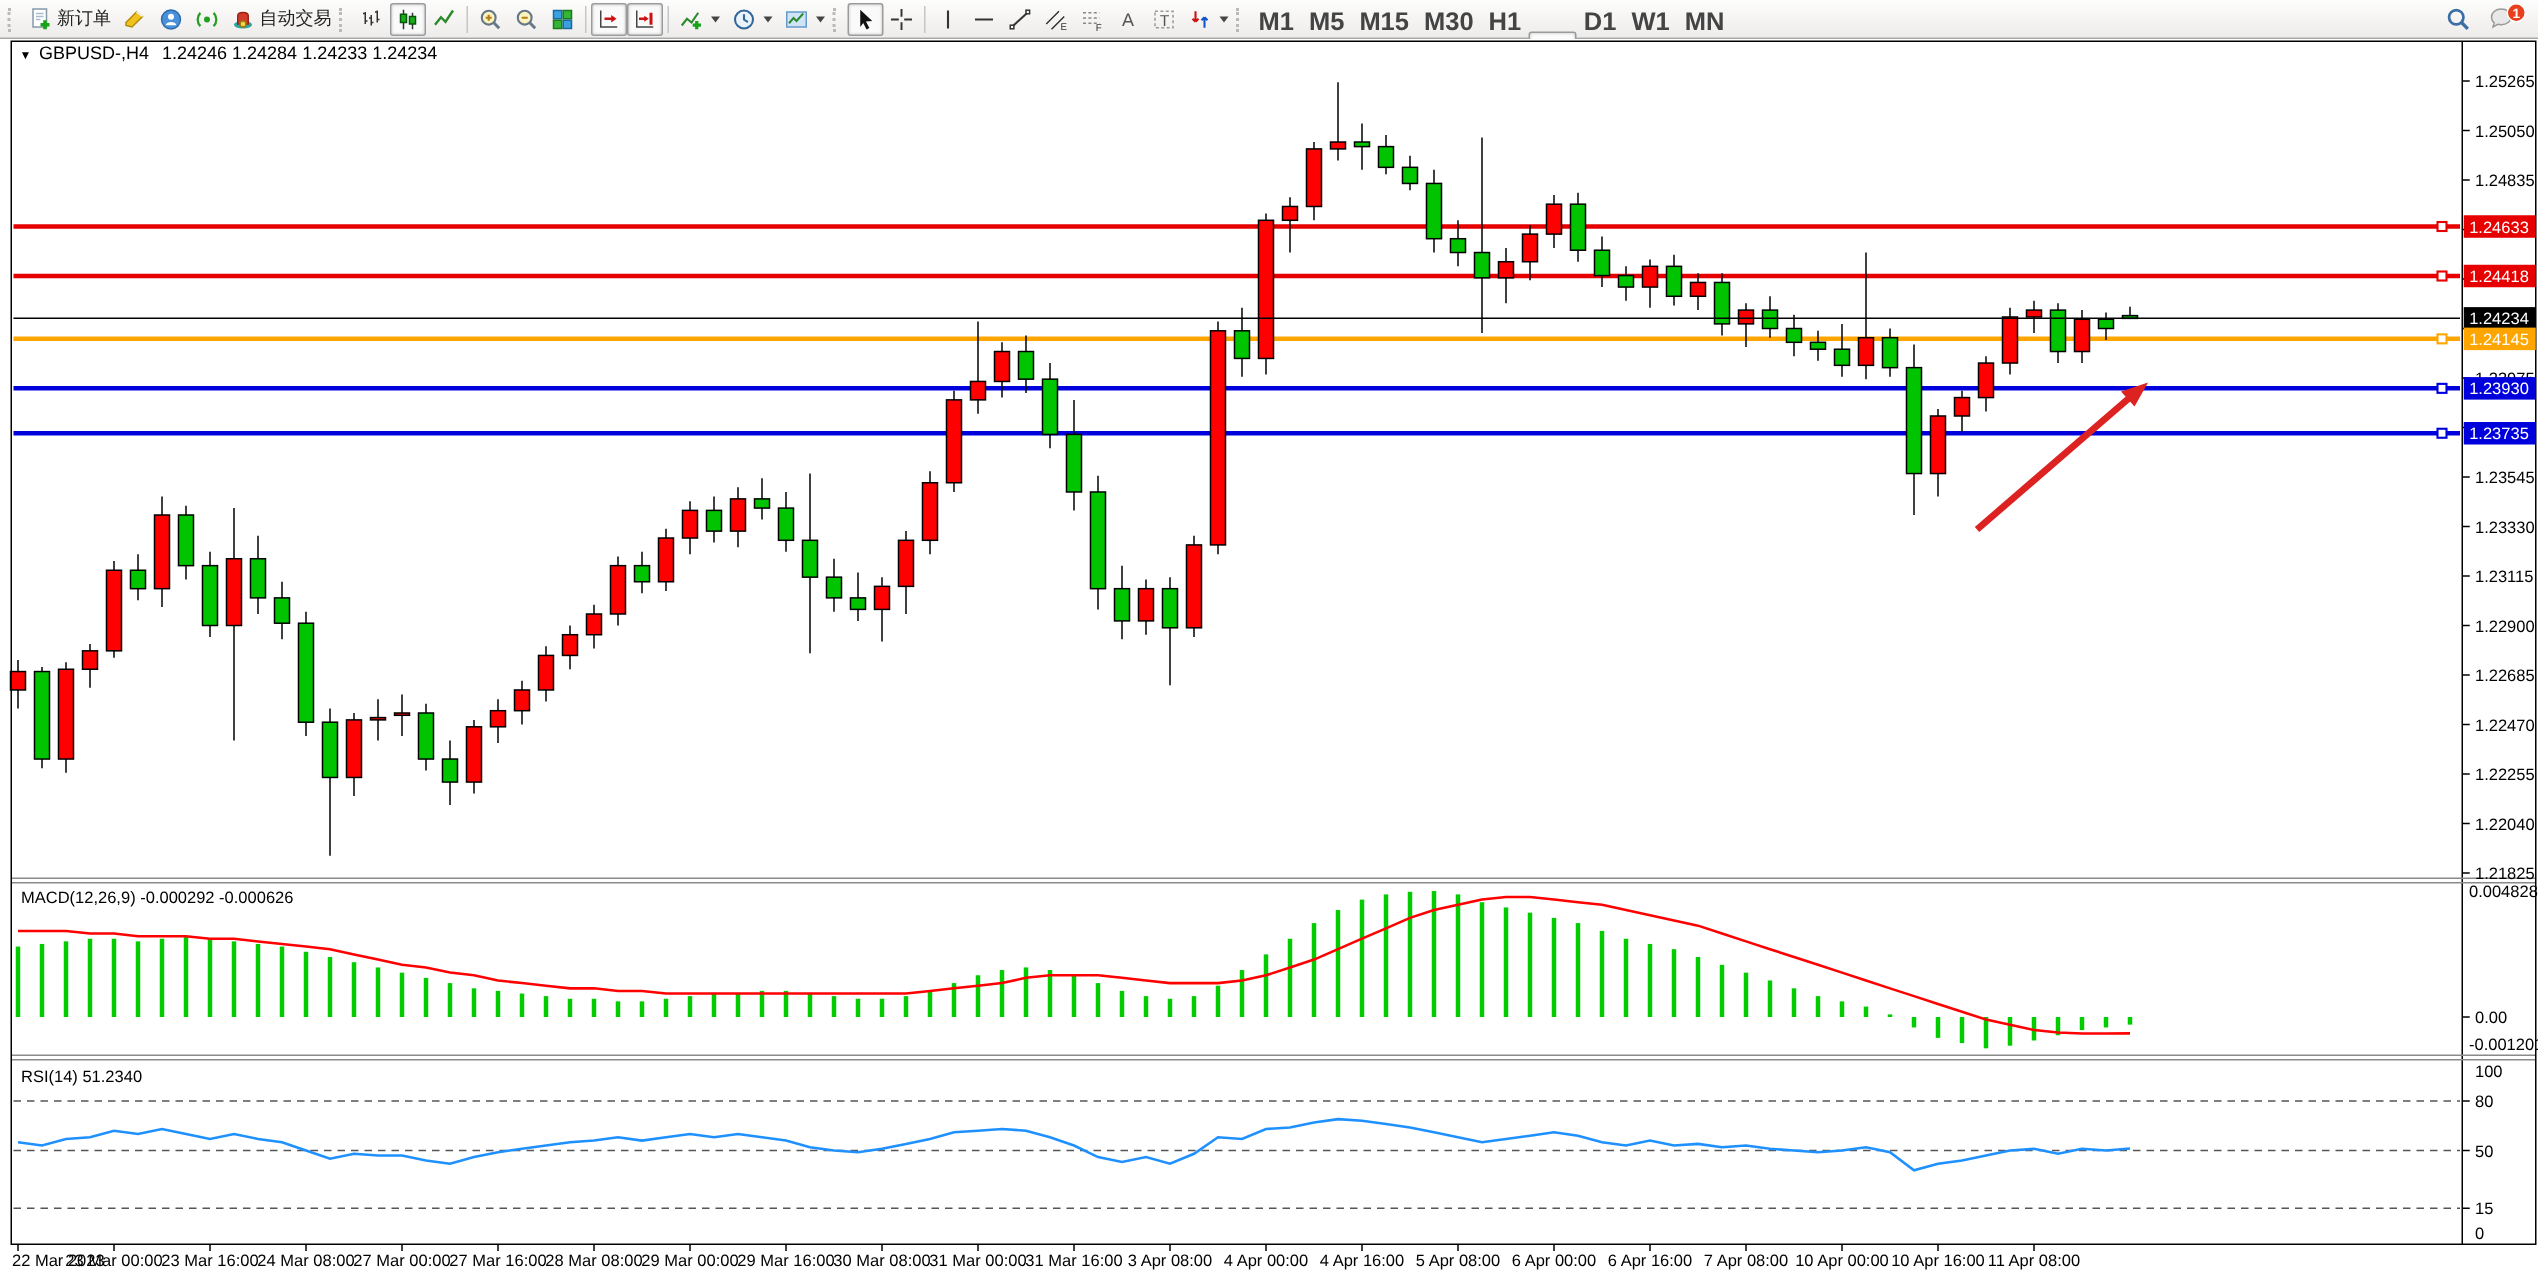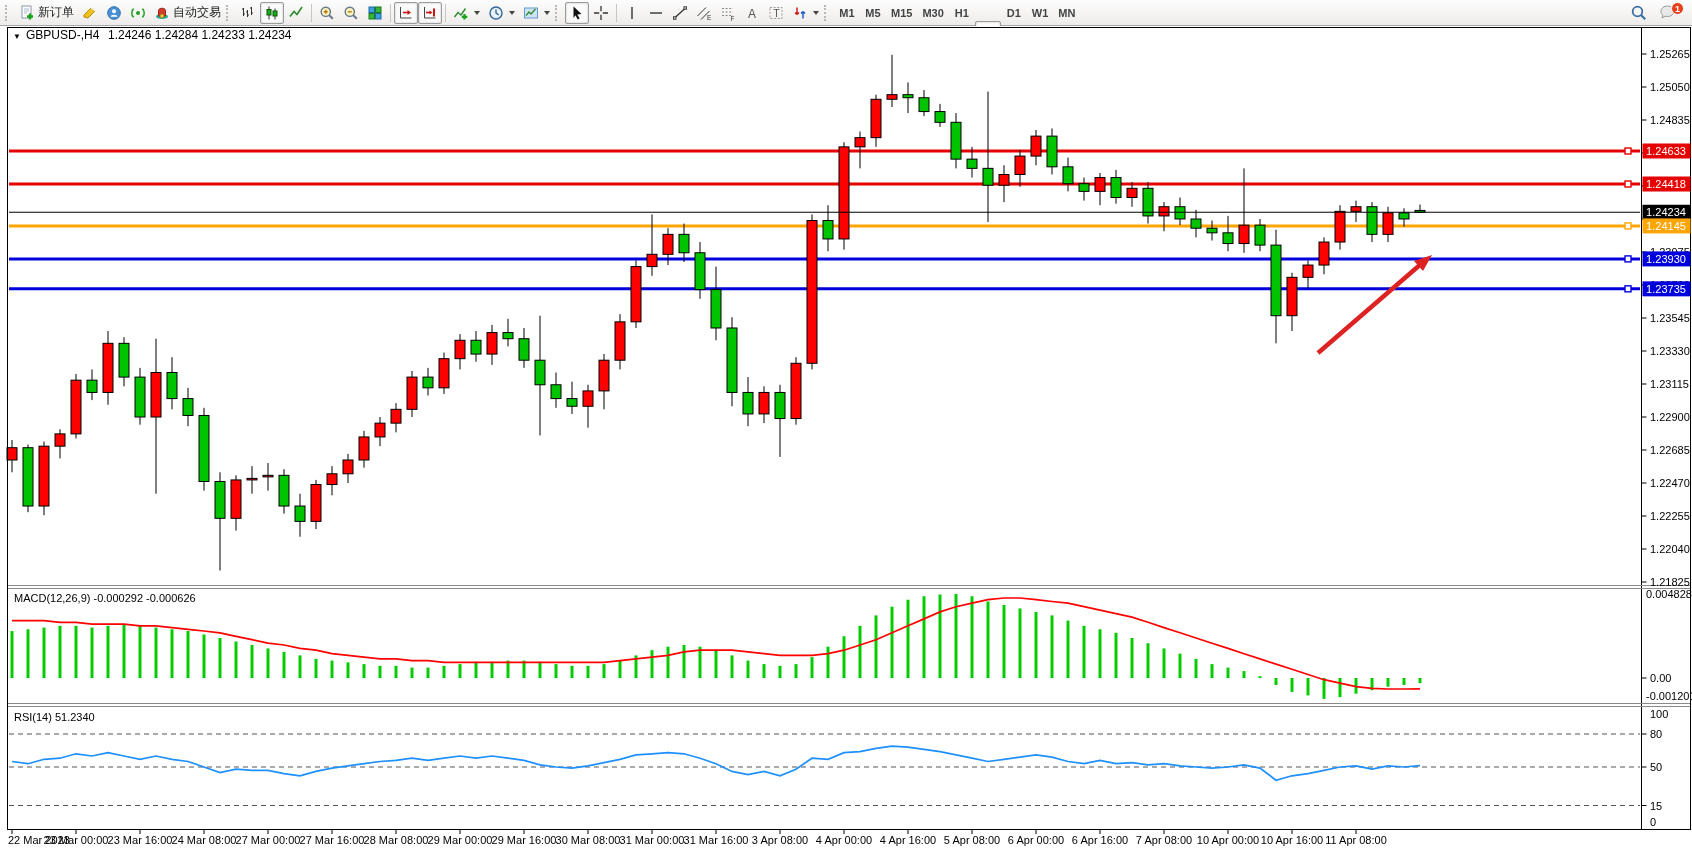--- a/index.html
+++ b/index.html
@@ -11,21 +11,21 @@
     display:flex;align-items:center;padding:0 4px;font-size:12px;color:#222;}
   .grip{width:5px;height:16px;border-left:2px dotted #b9b9b9;margin:0 3px 0 1px;}
   .sep{width:1px;height:18px;background:#c6c6c6;margin:0 3px;}
   .btn{display:flex;align-items:center;gap:3px;height:22px;padding:1px 3px;border:1px solid transparent;
        border-radius:2px;background:transparent;cursor:default;box-sizing:border-box;}
   .btn svg{display:block;}
   .btn.pressed{background:#fafafa;border-color:#9b9b9b;box-shadow:inset 0 0 2px #bbb;}
   .btn .lbl{white-space:nowrap;font-family:Liberation Serif, serif;}
   .dd{width:0;height:0;border-left:3px solid transparent;border-right:3px solid transparent;
       border-top:4px solid #444;margin-left:2px;}
-  .tf{height:20px;min-width:26px;padding:1px 4px;font-size:11px;font-weight:bold;color:#444;
+  .tf{height:20px;min-width:26px;padding:1px 4px;font-size:17px;font-weight:bold;color:#444;
       background:transparent;border:1px solid transparent;border-radius:2px;}
   .tf.pressed{background:#fbfbfb;border-color:#9b9b9b;box-shadow:inset 0 0 2px #bbb;margin-top:36px;}
   .right{margin-left:auto;display:flex;align-items:center;gap:6px;padding-right:6px;}
   .chatwrap{position:relative;width:24px;height:22px;}
   .badge{position:absolute;top:0;right:-2px;min-width:13px;height:13px;border-radius:7px;background:#e8401c;
          color:#fff;font-size:9px;font-weight:bold;text-align:center;line-height:13px;padding:0 2px;
          border:1px solid #fff;box-sizing:border-box;}
   
   .chart-wrap{position:absolute;top:26px;left:0;width:1692px;height:824px;background:#fff;}
   svg text{font-family:"Liberation Sans","DejaVu Sans",sans-serif;}

